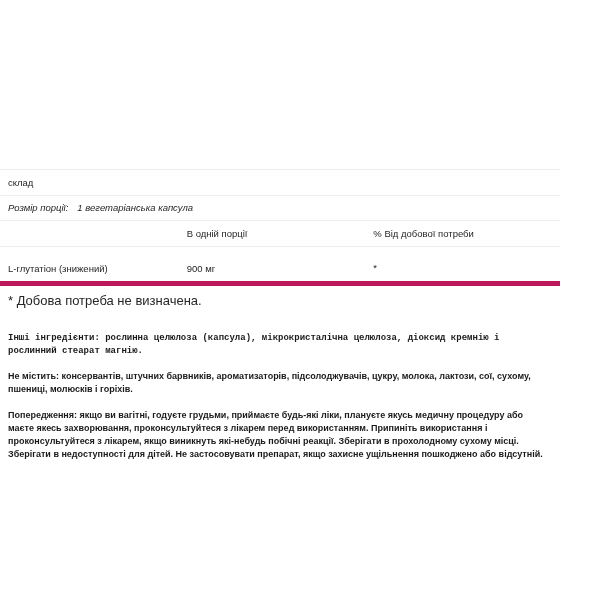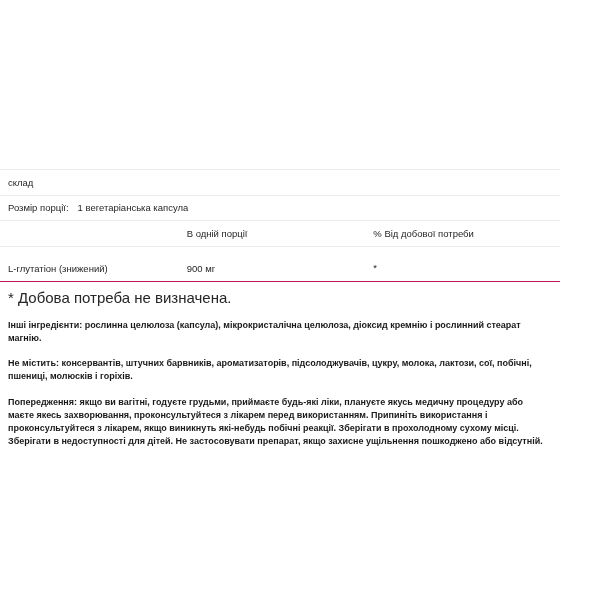--- a/index.html
+++ b/index.html
@@ -46,53 +46,54 @@
     font-size: 9.5px;
     white-space: nowrap;
     overflow: hidden;
   }
   .col-name   { width: 231px; padding-left: 8px !important; box-sizing: border-box; }
   .col-amount { width: 139px; }
   .col-dv     { width: 230px; }
 
   .row-title td { padding: 7px 0 7px 0; }
   .row-serving td,
-  .row-count td { padding: 6px 0 6px 0; }
+  .row-count td { padding: 6px 0 6px 0; font-style: italic; }
   .row-head td  { padding: 7px 0 7px 0; }
   .row-item td  { padding: 16px 0 6px 0; }
 
   .label-inline {
     margin-right: 9px;
   }
 
   .dv-star {
     font-size: 9.5px;
     position: relative;
     top: -1px;
   }
 
   
   .footnote {
-    border-top: 1px solid #be185d;
+    border-top: 5px solid #be185d;
     padding: 7px 0 0 8px;
-    font-size: 15px;
+    font-size: 13px;
     color: #262626;
     line-height: 1.2;
   }
 
   
   .para {
     padding: 0 10px 0 8px;
     font-size: 9px;
     line-height: 1.45;
     color: #1a1a1a;
   }
   .para-other {
-    margin-top: 12px;
+    margin-top: 24px;
     font-weight: bold;
+    font-family: Liberation Mono, monospace;
   }
   .para-free {
     margin-top: 12px;
     font-weight: bold;
   }
   .para-warning {
     margin-top: 13px;
     font-weight: bold;
     padding-right: 12px;
   }
@@ -128,17 +129,17 @@
         <td class="col-amount">900 мг</td>
         <td class="col-dv dv-star">*</td>
       </tr>
     </tbody>
   </table>
 
   <div class="footnote">* Добова потреба не визначена.</div>
 
   <div class="para para-other">Інші інгредієнти: рослинна целюлоза (капсула), мікрокристалічна целюлоза, діоксид кремнію і рослинний стеарат магнію.</div>
 
-  <div class="para para-free">Не містить: консервантів, штучних барвників, ароматизаторів, підсолоджувачів, цукру, молока, лактози, сої, побічні, пшениці, молюсків і горіхів.</div>
+  <div class="para para-free">Не містить: консервантів, штучних барвників, ароматизаторів, підсолоджувачів, цукру, молока, лактози, сої, сухому, пшениці, молюсків і горіхів.</div>
 
   <div class="para para-warning">Попередження: якщо ви вагітні, годуєте грудьми, приймаєте будь-які ліки, плануєте якусь медичну процедуру або маєте якесь захворювання, проконсультуйтеся з лікарем перед використанням. Припиніть використання і проконсультуйтеся з лікарем, якщо виникнуть які-небудь побічні реакції. Зберігати в прохолодному сухому місці. Зберігати в недоступності для дітей. Не застосовувати препарат, якщо захисне ущільнення пошкоджено або відсутній.</div>
 
 </div>
 
 </body></html>

